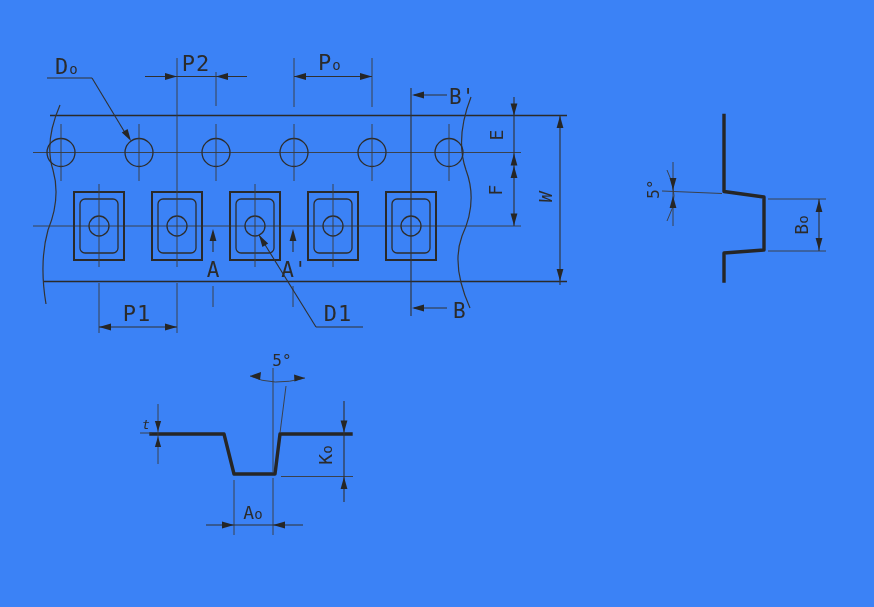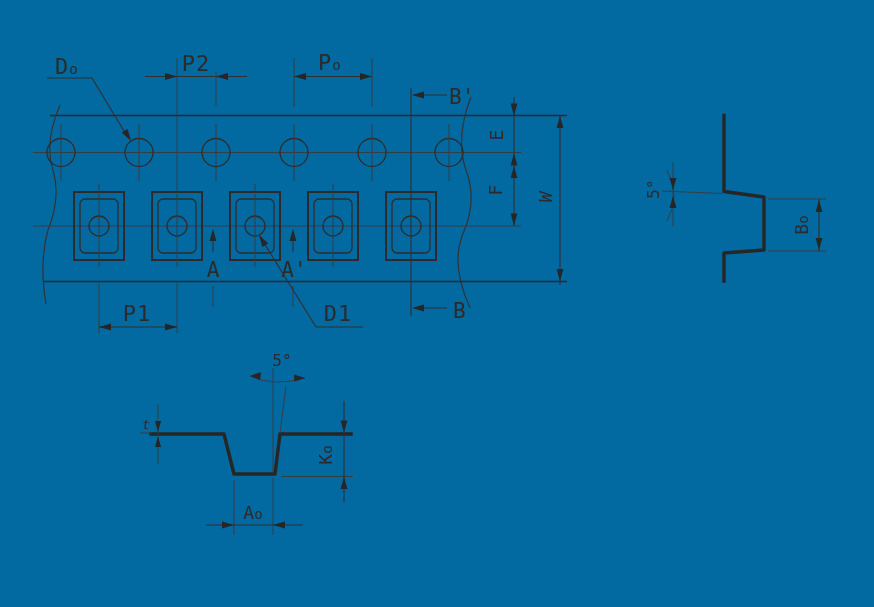--- a/index.html
+++ b/index.html
@@ -1,16 +1,16 @@
 <!DOCTYPE html>
 <html><head>
 <meta charset="utf-8">
 <style>
   html,body{margin:0;padding:0;background:#ffffff;}
-  .stage{position:relative;width:874px;height:607px;background:#0369a1;overflow:hidden;
+  .stage{position:relative;width:874px;height:607px;background:#3b82f6;overflow:hidden;
          font-family:"DejaVu Sans Mono", monospace;}
   svg{position:absolute;left:0;top:0;}
   .thin   {stroke:#3a3a3a;stroke-width:0.9;fill:none;}
   .dim    {stroke:#303030;stroke-width:1.1;fill:none;}
   .edge   {stroke:#2a2a2a;stroke-width:1.7;fill:none;}
   .outline{stroke:#2a2a2a;stroke-width:2;fill:none;}
   .mid    {stroke:#2d2d2d;stroke-width:1.3;fill:none;}
   .mat    {stroke:#262626;stroke-width:3.4;fill:none;stroke-linejoin:round;stroke-linecap:square;}
   .brk    {stroke:#333333;stroke-width:1.2;fill:none;}
   .ah     {fill:#262626;stroke:none;}

